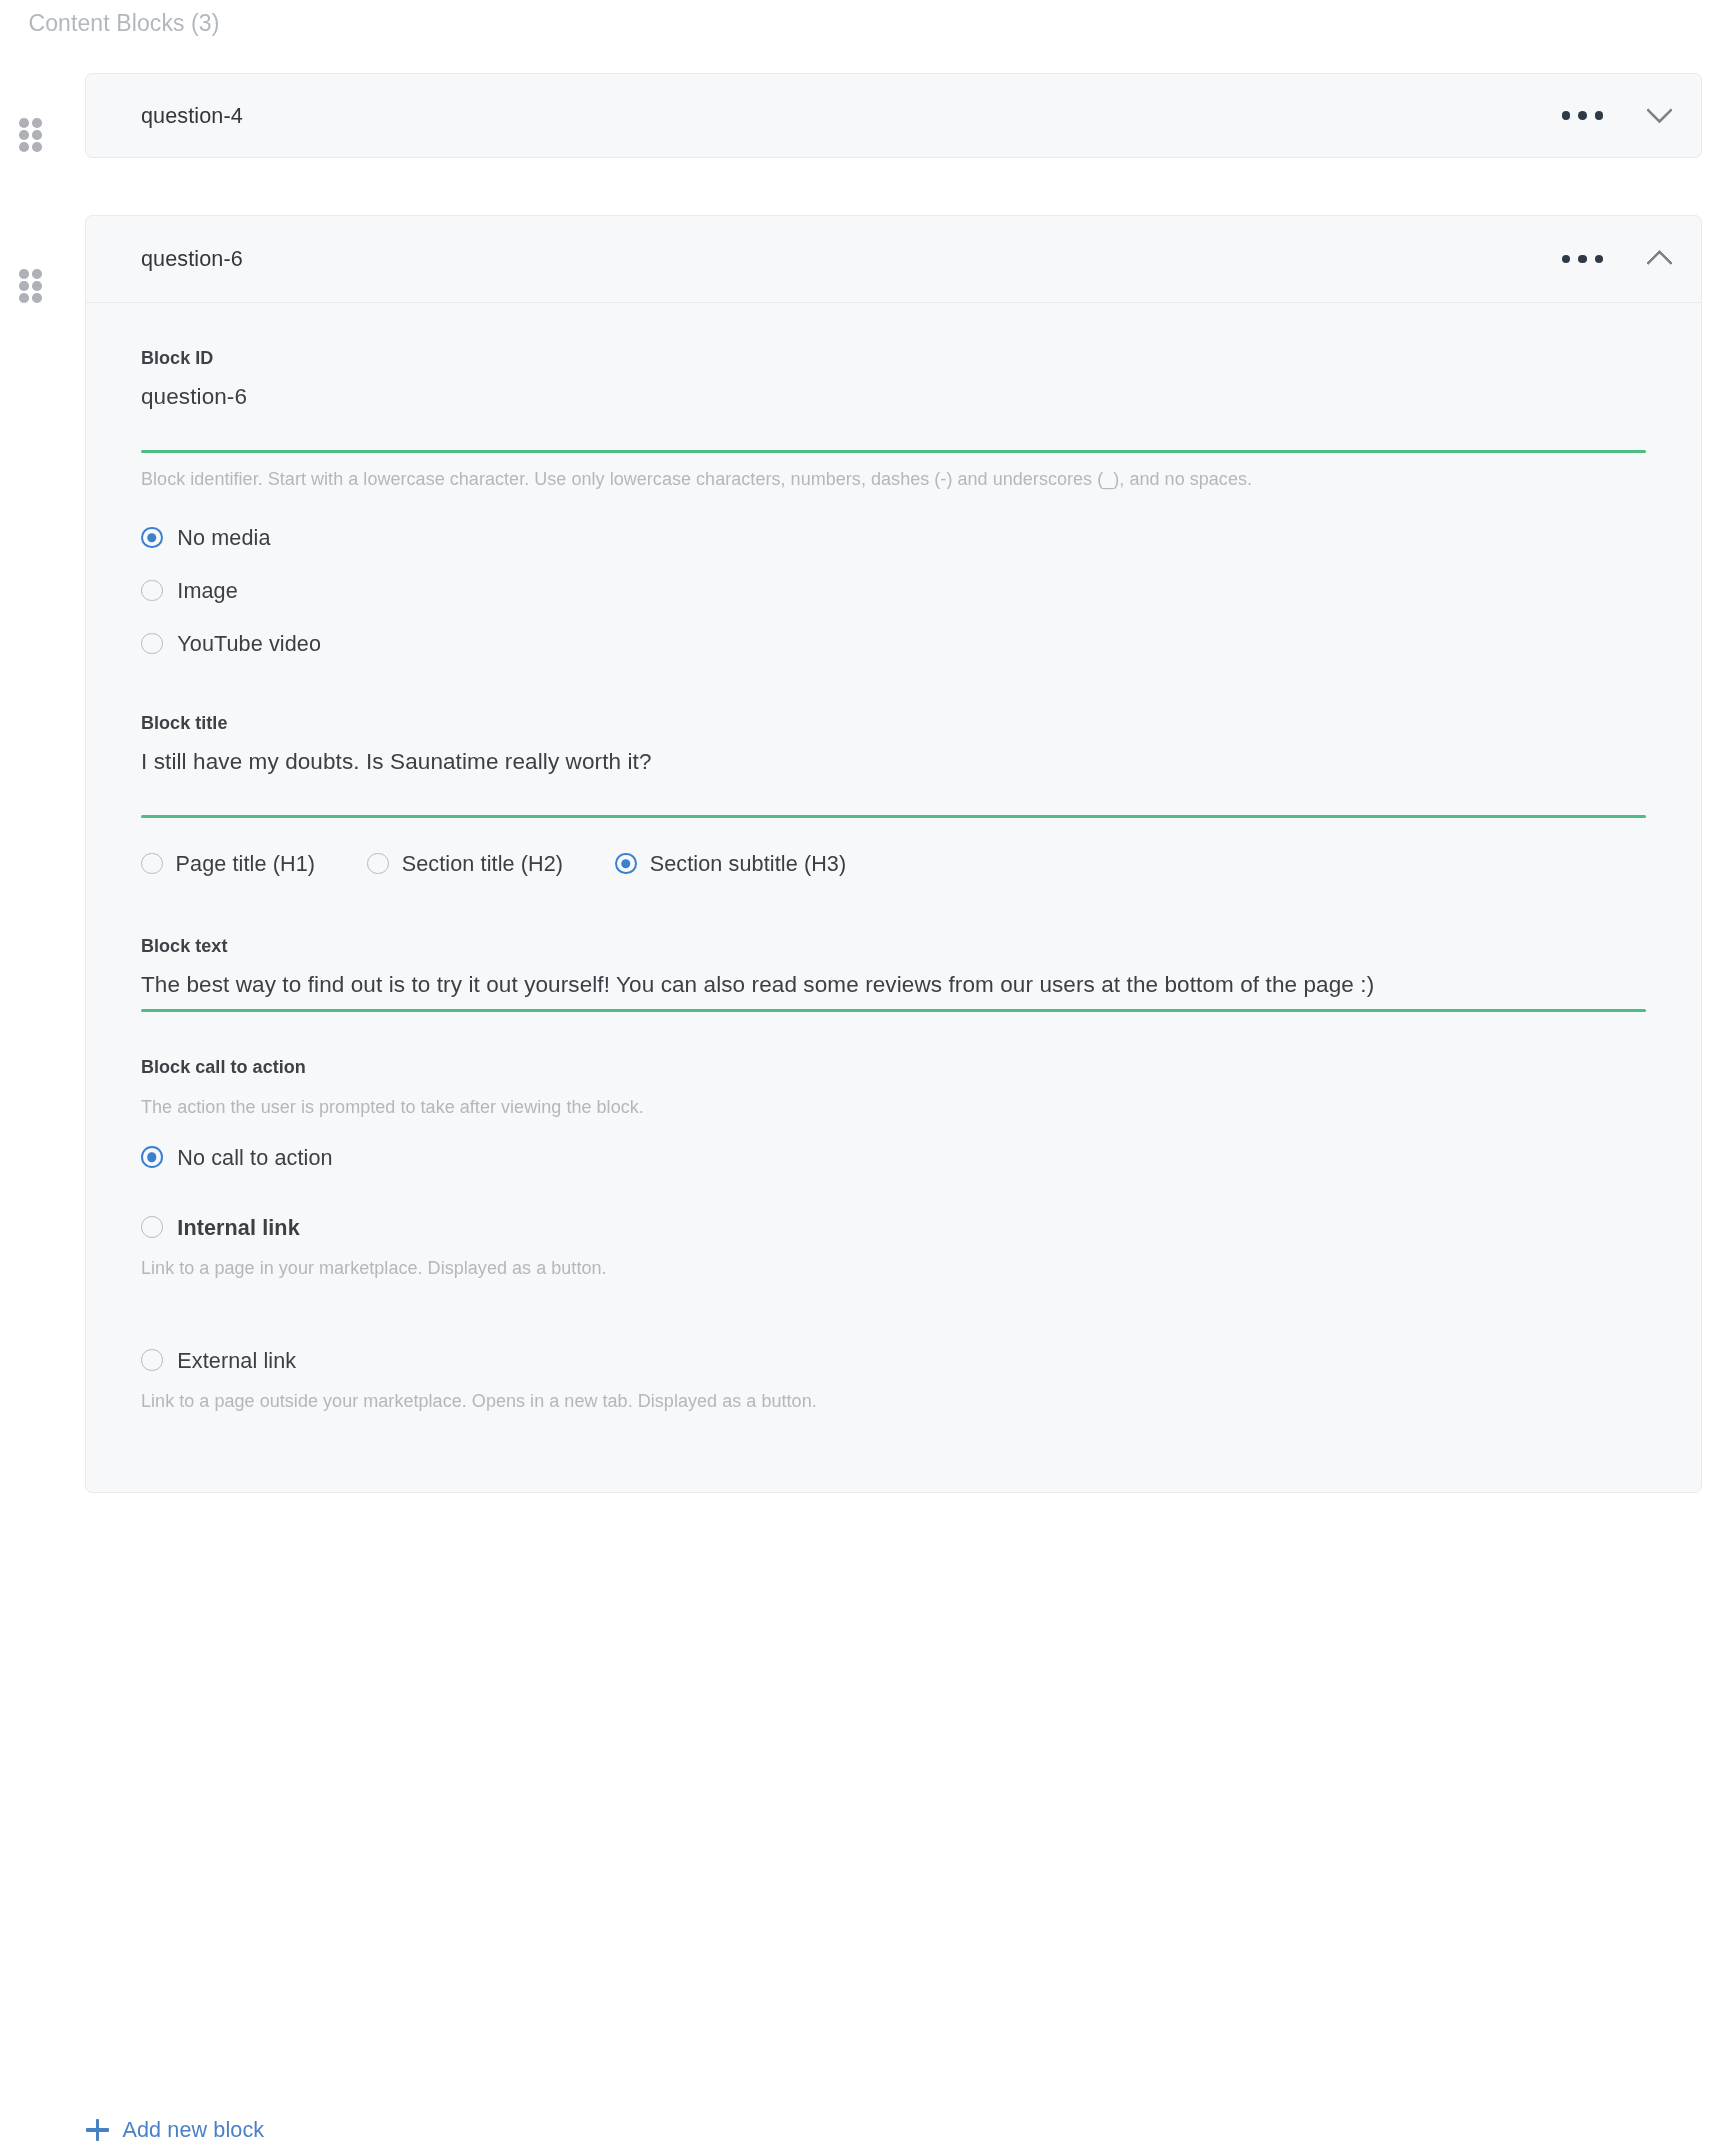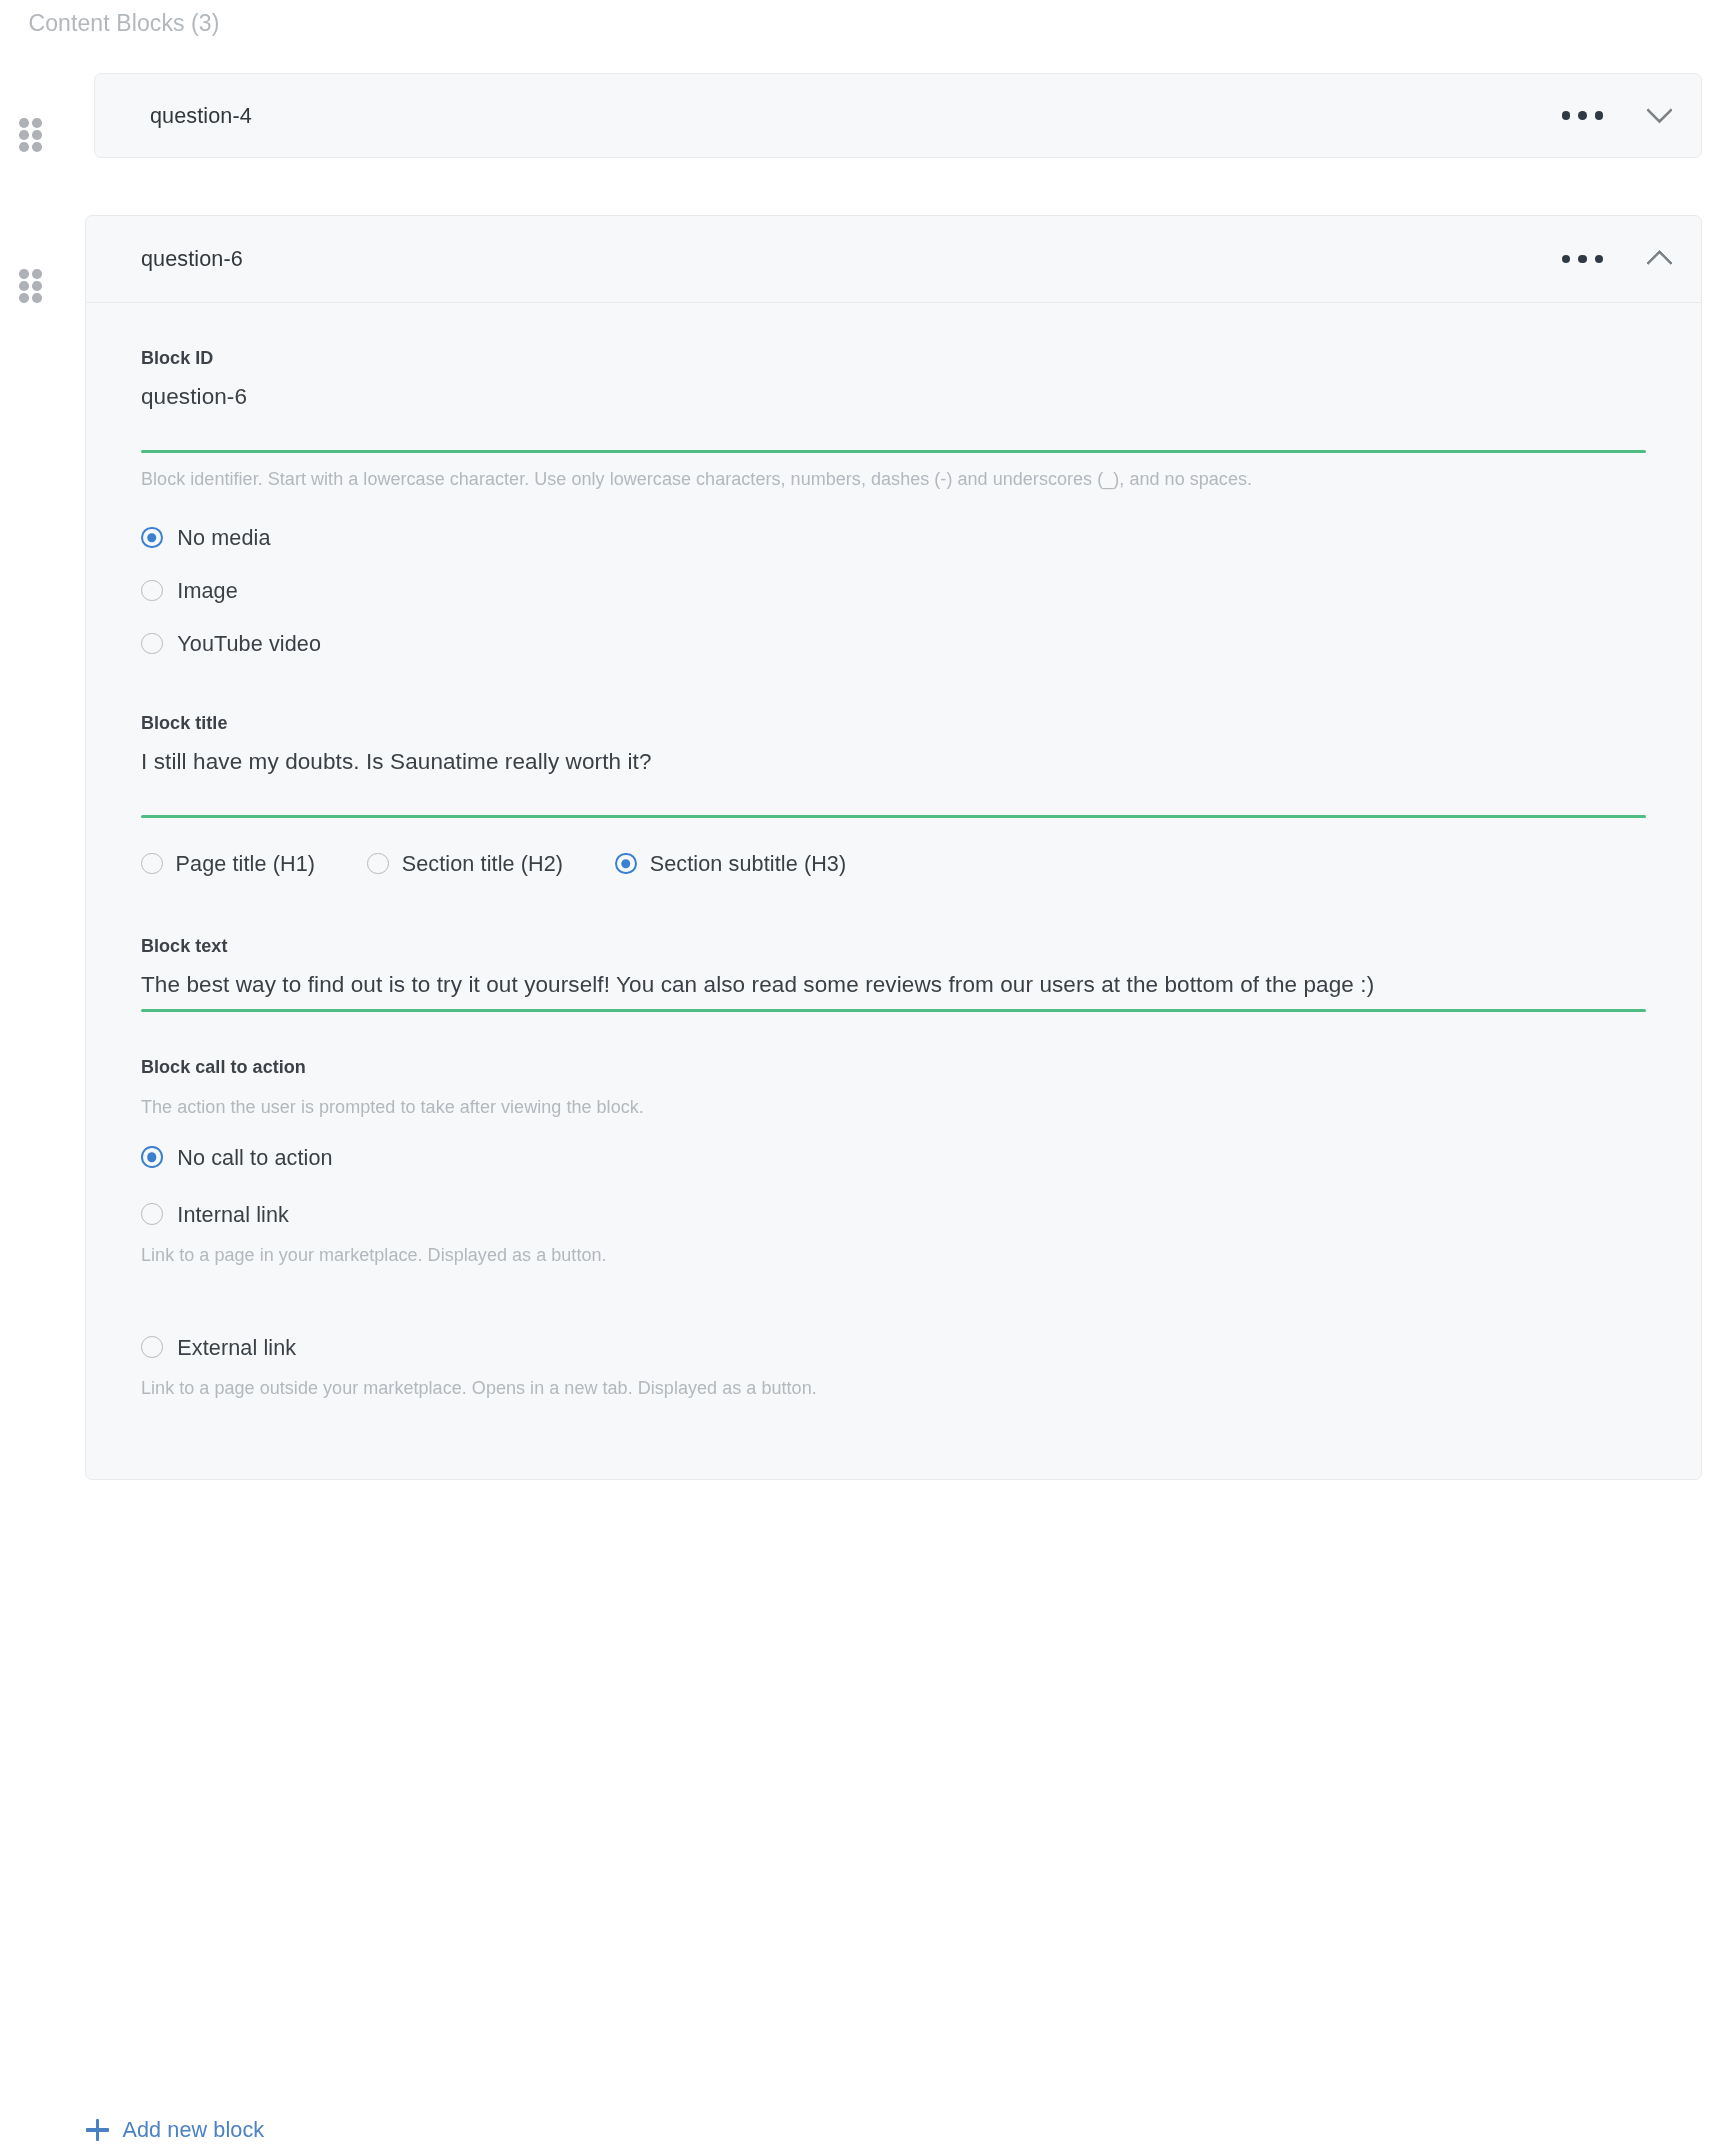--- a/index.html
+++ b/index.html
@@ -263,21 +263,21 @@
 </style>
 </head>
 <body>
 
 <div class="page">
 
   <div class="section-heading">Content Blocks (3)</div>
 
   <div class="block-list">
 
-    <div class="block-row" style="height:128px;padding-left:9px;">
+    <div class="block-row" style="height:128px;">
       <div class="drag-handle" style="top:45px;">
         <i></i>
           <i></i>
           <i></i>
           <i></i>
           <i></i>
           <i></i>
       </div>
       <div class="block-card">
         <div class="block-card-header">
@@ -381,21 +381,21 @@
           <div class="field" style="margin-top:42px;">
             <div class="field-label">Block call to action</div>
             <div class="help-text" style="margin-top:14px;">The action the user is prompted to take after viewing the block.</div>
 
             <div class="radio-group" style="margin-top:22.5px;">
               <label class="radio-row">
                 <span class="radio-mark checked"></span>
                 <span class="radio-label">No call to action</span>
               </label>
 
-              <label class="radio-row" style="margin-top:28px;">
+              <label class="radio-row" style="margin-top:41px;font-weight:bold;">
                 <span class="radio-mark"></span>
                 <span class="radio-label">Internal link</span>
               </label>
               <div class="help-text" style="margin-top:13px;">Link to a page in your marketplace. Displayed as a button.</div>
 
               <label class="radio-row" style="margin-top:65px;">
                 <span class="radio-mark"></span>
                 <span class="radio-label">External link</span>
               </label>
               <div class="help-text" style="margin-top:13px;">Link to a page outside your marketplace. Opens in a new tab. Displayed as a button.</div>

